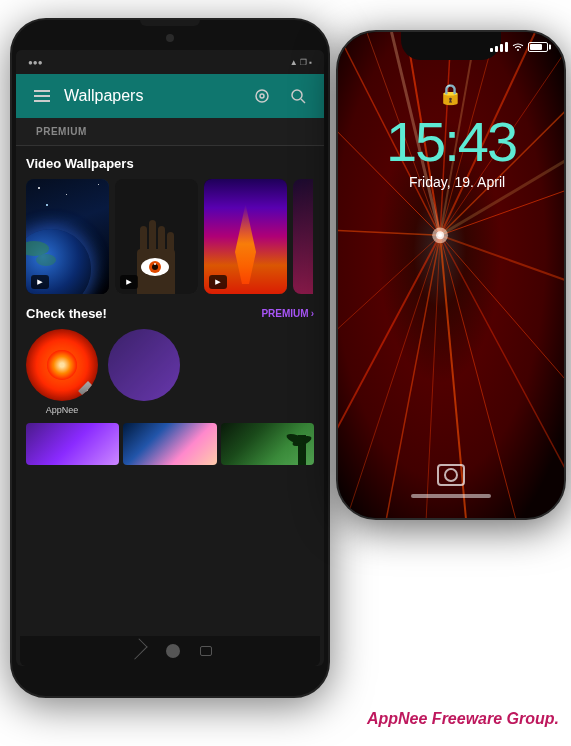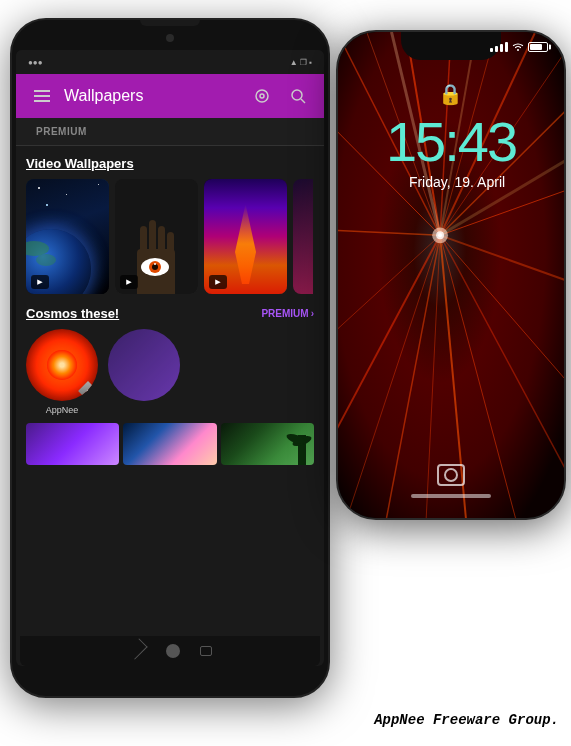--- a/index.html
+++ b/index.html
@@ -74,21 +74,21 @@
       align-items: center;
       justify-content: space-between;
       padding: 0 12px;
       font-size: 9px;
       color: #fff;
     }
 
     
     .top-bar {
       height: 44px;
-      background: #a21caf;
+      background: #0f766e;
       display: flex;
       align-items: center;
       padding: 0 12px;
       gap: 8px;
     }
 
     .top-bar-title {
       flex: 1;
       color: #fff;
       font-size: 16px;
@@ -137,21 +137,20 @@
       background: #1a1a1a;
       padding: 10px;
       overflow: hidden;
     }
 
     .section-title {
       color: #fff;
       font-size: 13px;
       font-weight: 600;
       margin-bottom: 8px;
-      text-decoration: underline;
     }
 
     
     .video-row {
       display: flex;
       gap: 6px;
       margin-bottom: 12px;
     }
 
     .video-thumb {
@@ -410,26 +409,25 @@
       width: 80px; height: 4px;
       background: rgba(255,255,255,0.5);
       border-radius: 2px;
     }
 
     
     .branding {
       position: absolute;
       bottom: 18px;
       right: 12px;
-      font-size: 14px;
+      font-size: 16px;
       font-weight: 700;
-      color: #000000;
+      color: #be185d;
       font-style: italic;
       z-index: 20;
-      font-family: Liberation Mono, monospace;
     }
 
   </style>
 </head>
 <body>
 
 <div class="bg"></div>
 
 <div class="phone-android">
   <div class="android-camera"></div>
@@ -521,21 +519,21 @@
 
             <div style="position:absolute;left:50%;transform:translateX(-50%);bottom:10px;width:35px;height:80px;background:linear-gradient(to top,#ff4400,#ff8800,transparent);clip-path:polygon(40% 100%,60% 100%,80% 60%,65% 30%,55% 10%,50% 0%,45% 10%,35% 30%,20% 60%);opacity:0.9;"></div>
           </div>
           <div class="play-badge"></div>
         </div>
 
         <div style="width:20px;height:115px;border-radius:8px 0 0 8px;background:linear-gradient(160deg,#1a0a2e,#8b1a4a);flex-shrink:0;"></div>
       </div>
 
       <div class="check-header">
-        <span class="section-title" style="margin-bottom:0;">Cosmos these!</span>
+        <span class="section-title" style="margin-bottom:0;">Check these!</span>
         <span class="premium-link">
           <span>PREMIUM</span>
           <span style="font-size:10px;">›</span>
         </span>
       </div>
 
       <div class="circle-items">
 
         <div class="circle-item">
           <div class="circle-thumb cosmos">

